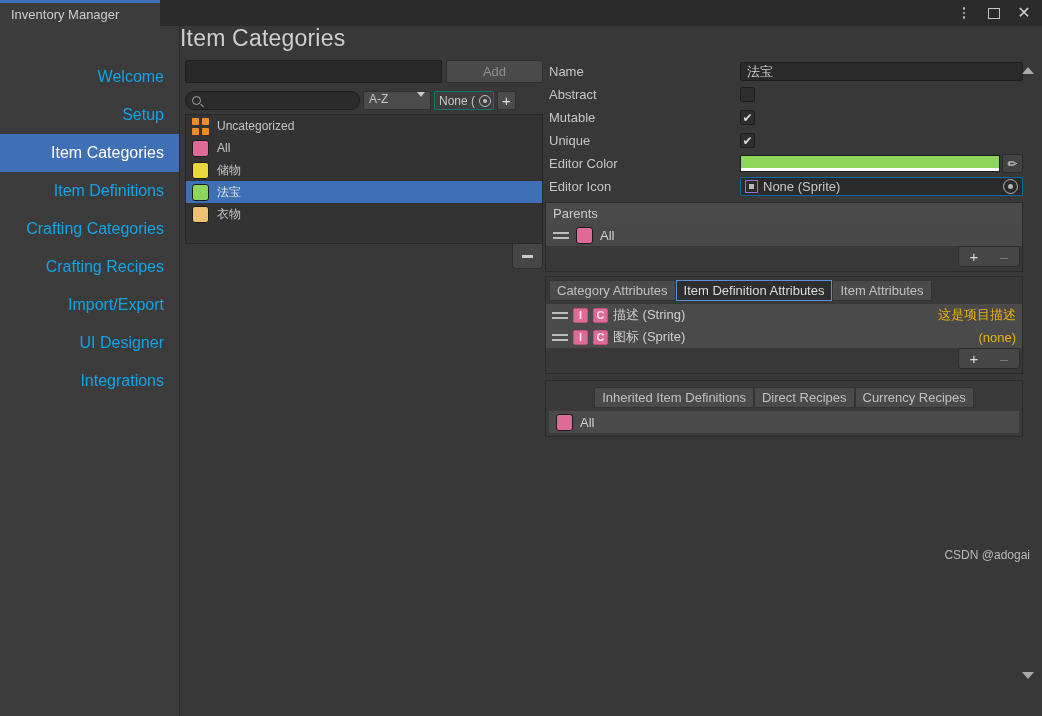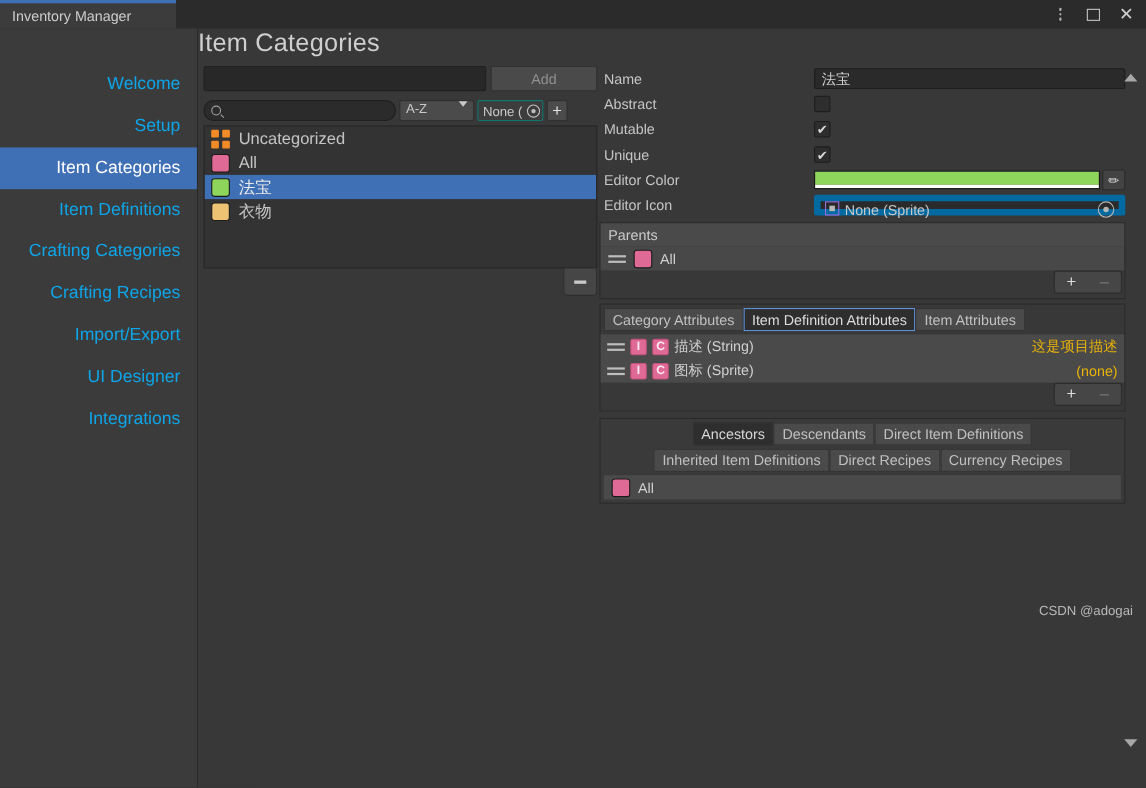--- a/index.html
+++ b/index.html
@@ -113,21 +113,21 @@
     display: flex; align-items: center; justify-content: center;
     font-size: 15px; color: #e0e0e0; line-height: 1; cursor: default;
   }
 
   .cat-list {
     margin-top: 4px; background: #333333; border: 1px solid #272727;
     height: 130px; overflow: hidden;
   }
   .cat-row {
     height: 22px; display: flex; align-items: center; padding-left: 6px;
-    gap: 8px; font-size: 15px; color: #c4c4c4; cursor: default;
+    gap: 8px; font-size: 12px; color: #c4c4c4; cursor: default;
   }
   .cat-row.selected { background: #3f6fb5; color: #e9e9e9; }
   .swatch { width: 17px; height: 17px; border-radius: 3px; border: 1px solid #1b1b1b; flex: none; }
   .swatch-grid {
     width: 17px; height: 17px; flex: none; display: grid;
     grid-template-columns: 1fr 1fr; grid-template-rows: 1fr 1fr; gap: 3px;
   }
   .swatch-grid i { display: block; background: #f08b27; border-radius: 1px; }
 
   .minus-bar { position: relative; height: 30px; }
@@ -157,22 +157,22 @@
     flex: 1; height: 17px; border: 1px solid #1d1d1d; position: relative; overflow: hidden;
   }
   .color-swatch-big .fill { position: absolute; inset: 0 0 3px 0; }
   .color-swatch-big .alpha { position: absolute; left: 0; right: 0; bottom: 0; height: 3px; background: #ffffff; }
   .eyedrop {
     width: 21px; height: 19px; background: #434343; border: 1px solid #2b2b2b;
     border-radius: 2px; display: flex; align-items: center; justify-content: center;
     font-size: 12px; color: #dcdcdc; cursor: default;
   }
   .obj-field {
-    height: 19px; background: #2a2a2a; border: 6px solid #0369a1; border-radius: 2px;
-    display: flex; padding: 0 2px 0 4px; gap: 5px; cursor: default;
+    height: 19px; background: #2a2a2a; border: 1px solid #0369a1; border-radius: 2px;
+    display: flex; align-items: center; padding: 0 2px 0 4px; gap: 5px; cursor: default;
   }
   .sprite-ic {
     width: 13px; height: 13px; border: 1.4px solid #9a6fe0; flex: none; position: relative;
   }
   .sprite-ic::after {
     content: ""; position: absolute; left: 3px; top: 3px; width: 5px; height: 5px; background: #b9b9b9;
   }
   .obj-field .obj-name { flex: 1; font-size: 13px; color: #c8c8c8; }
   .obj-pick {
     width: 15px; height: 15px; border: 1.3px solid #b5b5b5; border-radius: 50%;
@@ -334,20 +334,24 @@
             <i></i>
             <i></i>
             <i></i>
           </span>
         <span>Uncategorized</span>
       </div>
       <div class="cat-row">
         <span class="swatch" style="background:#e06a96"></span>
         <span>All</span>
       </div>
+      <div class="cat-row">
+        <span class="swatch" style="background:#e8d83d"></span>
+        <span>储物</span>
+      </div>
       <div class="cat-row selected">
         <span class="swatch" style="background:#8ed65b"></span>
         <span>法宝</span>
       </div>
       <div class="cat-row">
         <span class="swatch" style="background:#edc273"></span>
         <span>衣物</span>
       </div>
     </div>
 
@@ -460,25 +464,20 @@
       </div>
       <div class="section-foot">
         <div class="pm-group">
           <span>+</span>
           <span class="dim">–</span>
         </div>
       </div>
     </div>
 
     <div class="relbox">
-      <div class="relrow">
-        <div class="tab active">Ancestors</div>
-        <div class="tab">Descendants</div>
-        <div class="tab">Direct Item Definitions</div>
-      </div>
       <div class="relrow" style="margin-top:3px">
         <div class="tab">Inherited Item Definitions</div>
         <div class="tab">Direct Recipes</div>
         <div class="tab">Currency Recipes</div>
       </div>
       <div class="rel-list">
         <div class="list-item">
           <span class="swatch" style="background:#e06a96"></span>
           <span>All</span>
         </div>

